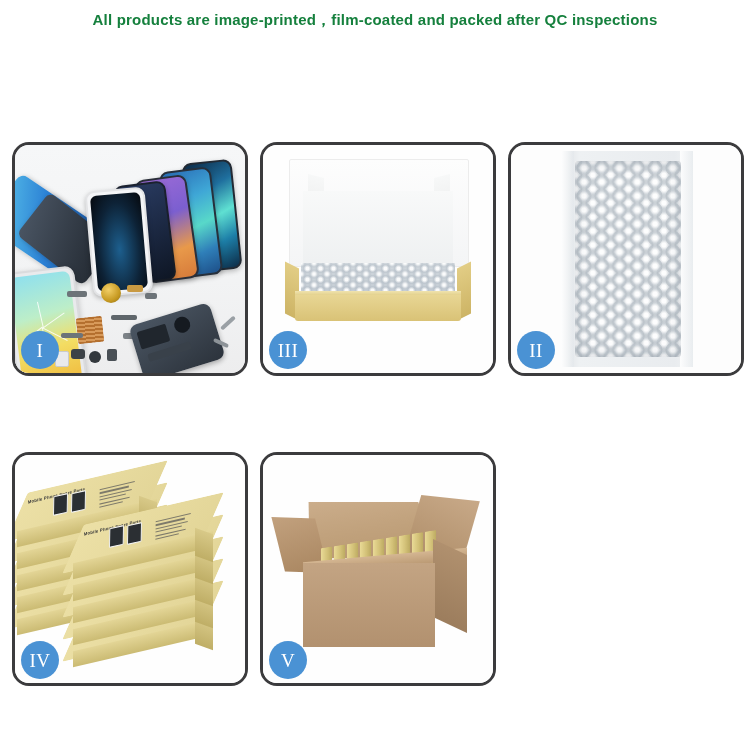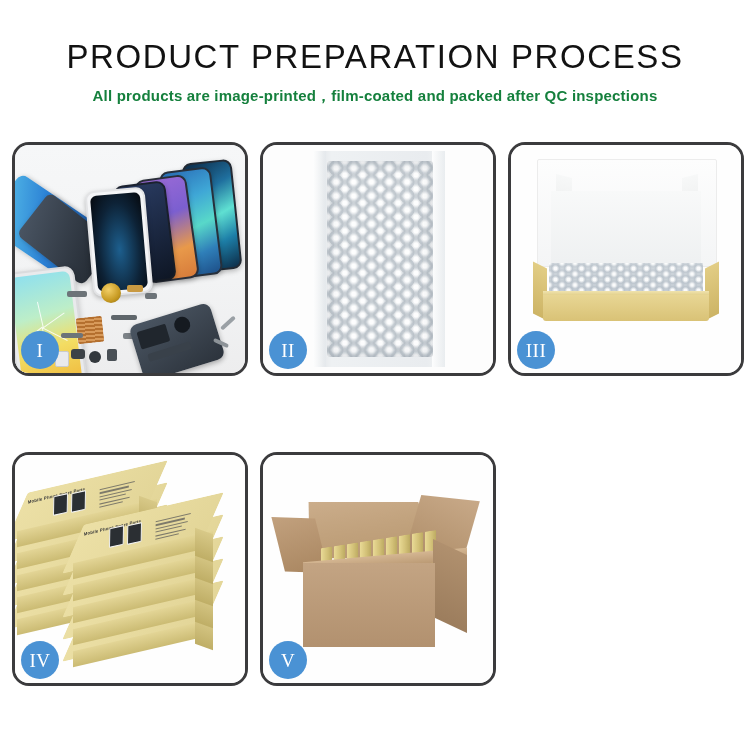--- a/index.html
+++ b/index.html
@@ -263,21 +263,20 @@
     transform:skewY(20deg) skewX(-18deg);
   }
   .c6-tab{position:absolute;background:#a9885f;opacity:.75;border-radius:1px;}
 </style>
 </head>
 <body>
 
 <div class="page">
 
   <div class="header">
-    <h1 class="title">PRODUCT PREPARATION PROCESS</h1>
     <p class="subtitle">All products are image-printed，film-coated and packed after QC inspections</p>
   </div>
 
   <div class="grid">
 
     <div class="panel">
       <div class="stage p1">
         <div class="ph ph-a"></div>
         <div class="ph ph-b"></div>
         <div class="ph ph-g">
@@ -324,44 +323,44 @@
           <i style="left:44px;top:6px;width:16px;height:16px;border-radius:50%;background:#151a20;"></i>
           <i style="left:10px;top:32px;width:44px;height:8px;background:#39414a;"></i>
         </div>
         <div class="part" style="left:198px;top:196px;width:16px;height:4px;transform:rotate(25deg);background:#8d9398;"></div>
         <div class="part" style="left:204px;top:176px;width:18px;height:4px;transform:rotate(-42deg);background:#9aa0a5;"></div>
       </div>
       <div class="badge">I</div>
     </div>
 
     <div class="panel">
-      <div class="stage p2">
-        <div class="wrapsheet">
-          <div class="wrapedge" style="left:0;"></div>
-          <div class="wrapedge" style="right:0;"></div>
-          <div class="bubbles"></div>
-        </div>
-      </div>
-      <div class="badge">II</div>
-    </div>
-
-    <div class="panel">
       <div class="stage p3">
         <div class="m3-lid">
           <div class="m3-lidflapL"></div>
           <div class="m3-lidflapR"></div>
         </div>
         <div class="m3-inner"></div>
         <div class="m3-sideL"></div>
         <div class="m3-sideR"></div>
         <div class="m3-foam"></div>
         <div class="m3-rim"></div>
         <div class="m3-front"></div>
       </div>
       <div class="badge">III</div>
+    </div>
+
+    <div class="panel">
+      <div class="stage p2">
+        <div class="wrapsheet">
+          <div class="wrapedge" style="left:0;"></div>
+          <div class="wrapedge" style="right:0;"></div>
+          <div class="bubbles"></div>
+        </div>
+      </div>
+      <div class="badge">II</div>
     </div>
 
     <div class="panel">
       <div class="stage p4">
         <div class="stackwrap">
 
           <div class="sbox" style="left:2px;top:104px;">
               <div class="top"></div>
               <div class="front"></div>
               <div class="side"></div>

